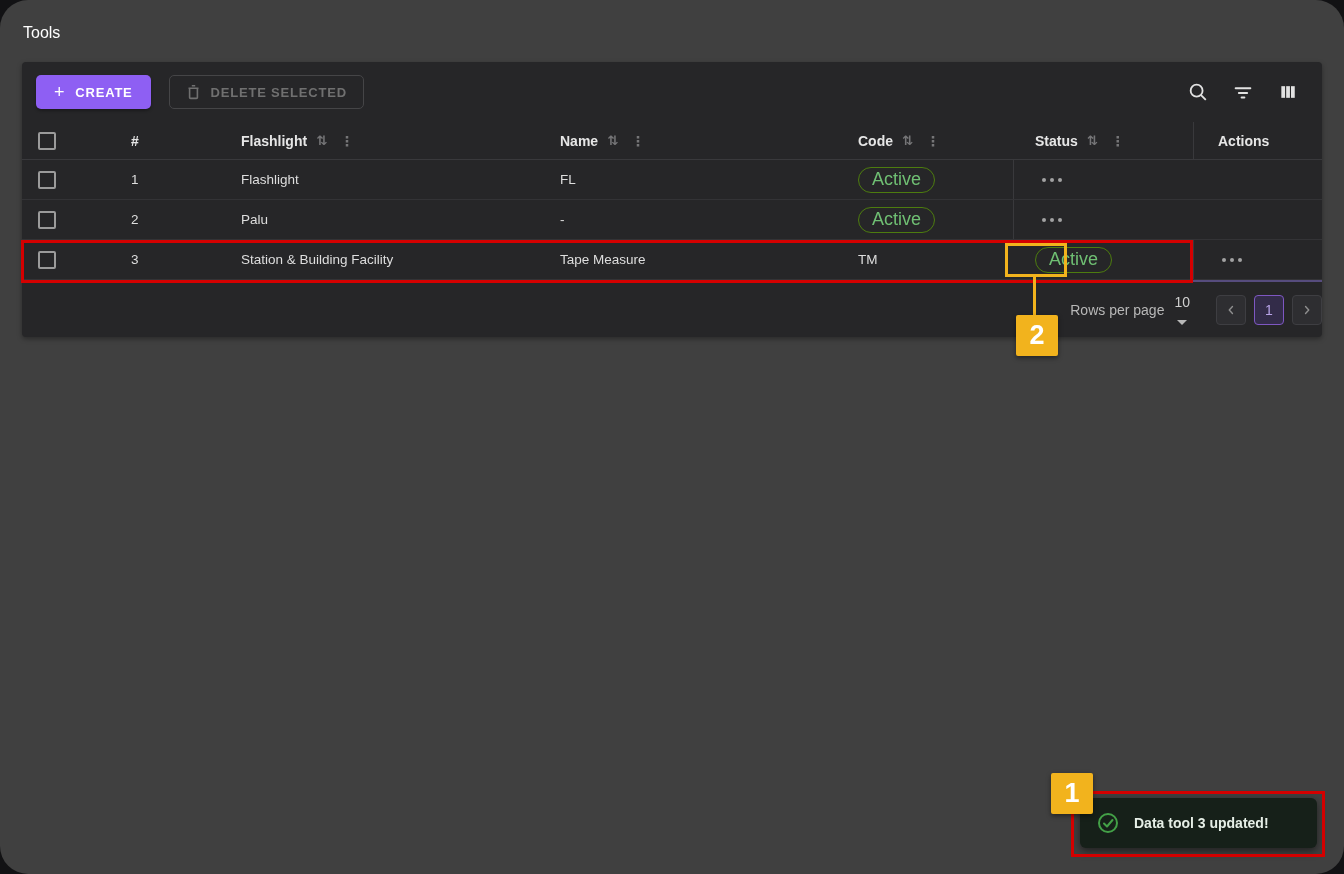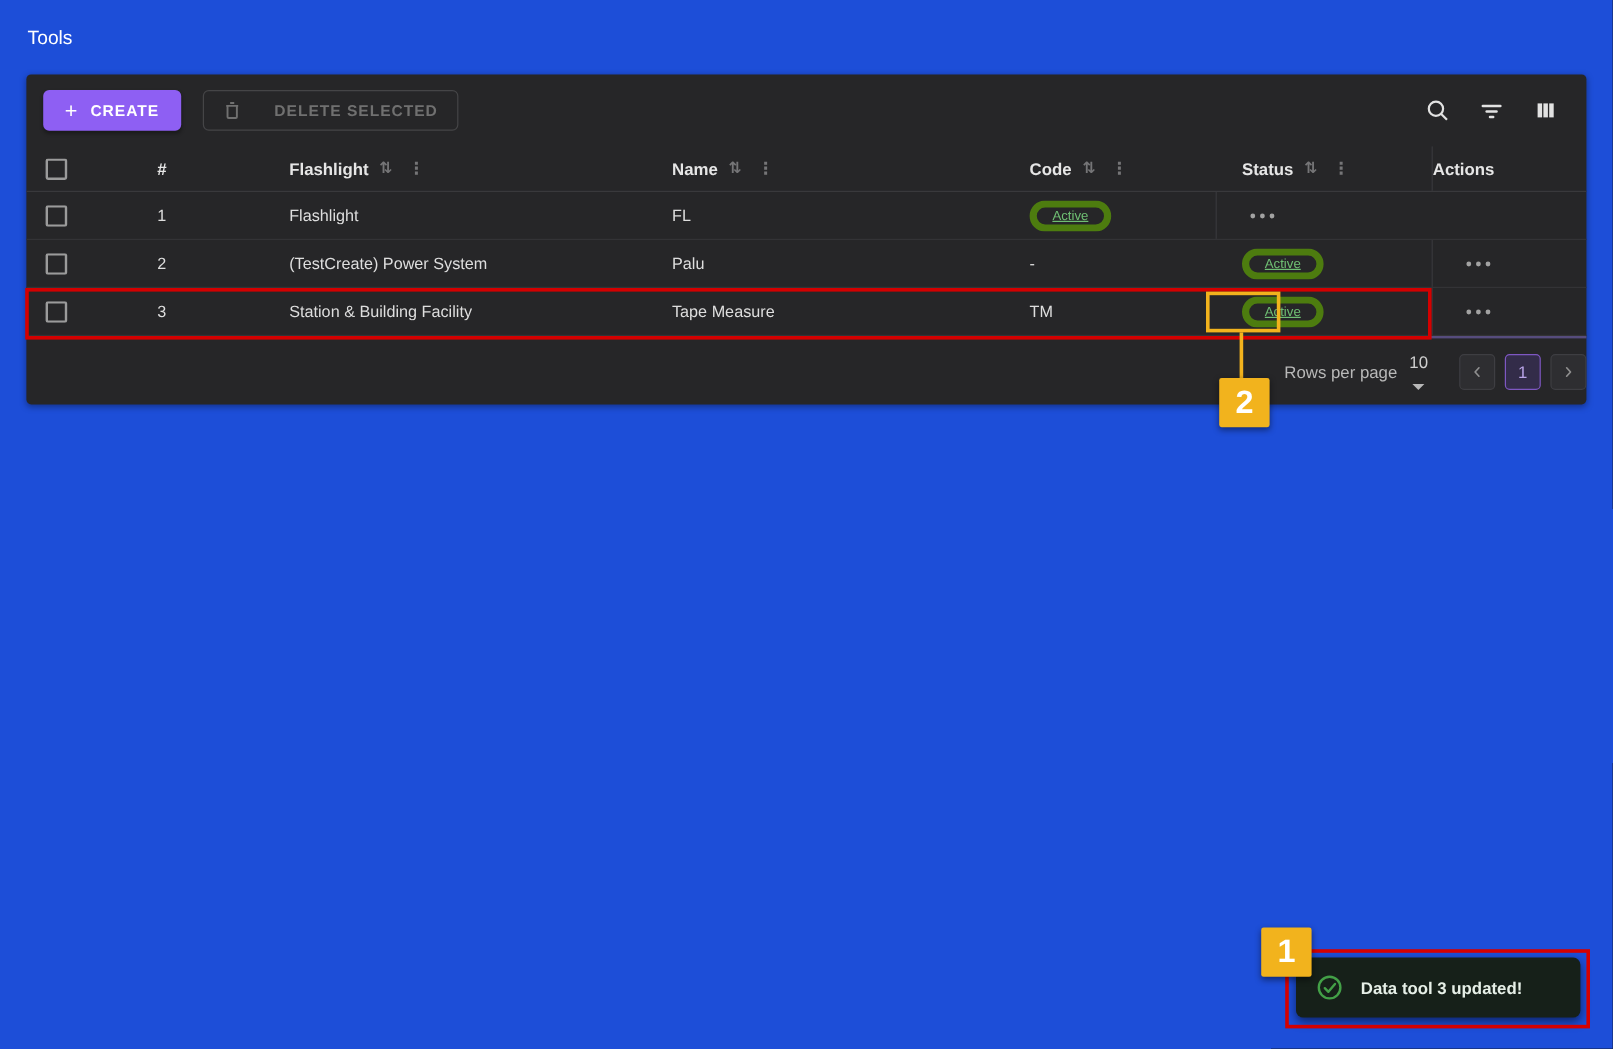--- a/index.html
+++ b/index.html
@@ -1,21 +1,22 @@
 <!DOCTYPE html>
 <html><head>
 <meta charset="utf-8">
 <style>
   * { margin:0; padding:0; box-sizing:border-box; }
   html,body { background:#121214; }
   .root {
     position:relative; width:1344px; height:874px;
-    background:#1d4ed8; overflow:hidden;
+    background:#404040; overflow:hidden;
     font-family:"Liberation Sans", sans-serif;
     color:#e0e0e0;
+    border-radius:28px;
   }
   .page-title {
     position:absolute; left:23px; top:24px;
     font-size:16px; font-weight:500; color:#ffffff;
   }
   
   .card {
     position:absolute; left:22px; top:62px; width:1300px; height:275px;
     background:#262628; border-radius:4px;
     box-shadow:0 2px 5px rgba(0,0,0,.35);
@@ -25,21 +26,21 @@
   .btn-create {
     display:flex; align-items:center; gap:10px;
     height:34px; padding:0 18px; margin-left:-2px;
     background:#8e5ff3; color:#fff; border:none; border-radius:5px;
     font-family:"Liberation Sans",sans-serif;
     font-size:13px; font-weight:700; letter-spacing:.8px; cursor:pointer;
     box-shadow:0 2px 3px rgba(0,0,0,.3);
   }
   .btn-create .plus { font-size:18px; font-weight:400; line-height:1; }
   .btn-delete {
-    display:flex; align-items:center; gap:28px;
+    display:flex; align-items:center; gap:10px;
     height:34px; padding:0 16px; margin-left:18px;
     background:transparent; color:#707070;
     border:1px solid #454547; border-radius:5px;
     font-family:"Liberation Sans",sans-serif;
     font-size:13px; font-weight:700; letter-spacing:.8px;
   }
   .toolbar-icons { margin-left:auto; display:flex; align-items:center; gap:17px; padding-right:4px; }
   .icon-btn { width:28px; height:28px; display:flex; align-items:center; justify-content:center; cursor:pointer; background:none; border:none; }
   
   .trow {
@@ -60,21 +61,21 @@
     width:18px; height:18px; border:2px solid #9b9b9b; border-radius:2px;
     background:transparent; cursor:pointer;
   }
   .actions-col { border-left:1px solid #39393c; height:100%; display:flex; align-items:center; }
   .th-actions { padding-left:10px; }
   .dots-btn { margin-left:24px; display:flex; gap:4px; background:none; border:none; cursor:pointer; padding:4px; }
   .dots-btn i { width:4px; height:4px; border-radius:50%; background:#a2a2a2; display:block; }
   .chip-status {
     display:inline-flex; align-items:center; justify-content:center;
     height:26px; padding:0 13px; border-radius:16px;
-    border:6px solid #4d7c0f; color:#6fbf73; font-size:11px;text-decoration:underline;
+    border:1px solid #4d7c0f; color:#6fbf73; font-size:18px;
   }
   
   .tfoot {
     height:57px; border-top:2px solid #564c7d;
     display:flex; align-items:center; justify-content:flex-end;
     padding-right:0;
   }
   .rpp-label { font-size:14px; color:#b8b8b8; }
   .rpp-select { display:flex; align-items:center; gap:8px; margin-left:10px; margin-right:18px; cursor:pointer;flex-direction:column; }
   .rpp-value { font-size:14px; color:#cfcfcf; }
@@ -179,21 +180,21 @@
       <div class="cell th">
         <span>Code</span>
         <span class="sort-icon">⇅</span>
         <span class="kebab-icon">⋮</span>
       </div>
       <div class="cell th">
         <span>Status</span>
         <span class="sort-icon">⇅</span>
         <span class="kebab-icon">⋮</span>
       </div>
-      <div class="cell th actions-col th-actions" style="padding-left:0;text-align:center;">
+      <div class="cell th actions-col th-actions" style="padding-left:24px;text-align:center;">
         <span>Actions</span>
       </div>
     </div>
 
     <div class="trow tbody-row">
       <div class="cell cell-check">
         <div class="checkbox"></div>
       </div>
       <div class="cell cell-num">1</div>
       <div class="cell">Flashlight</div>
@@ -208,21 +209,20 @@
             <i></i>
           </button>
       </div>
     </div>
 
     <div class="trow tbody-row">
       <div class="cell cell-check">
         <div class="checkbox"></div>
       </div>
       <div class="cell cell-num">2</div>
-      <div class="cell">(TestCreate) Power System</div>
       <div class="cell">Palu</div>
       <div class="cell">-</div>
       <div class="cell">
         <span class="chip-status">Active</span>
       </div>
       <div class="actions-col">
         <button class="dots-btn">
             <i></i>
             <i></i>
             <i></i>

